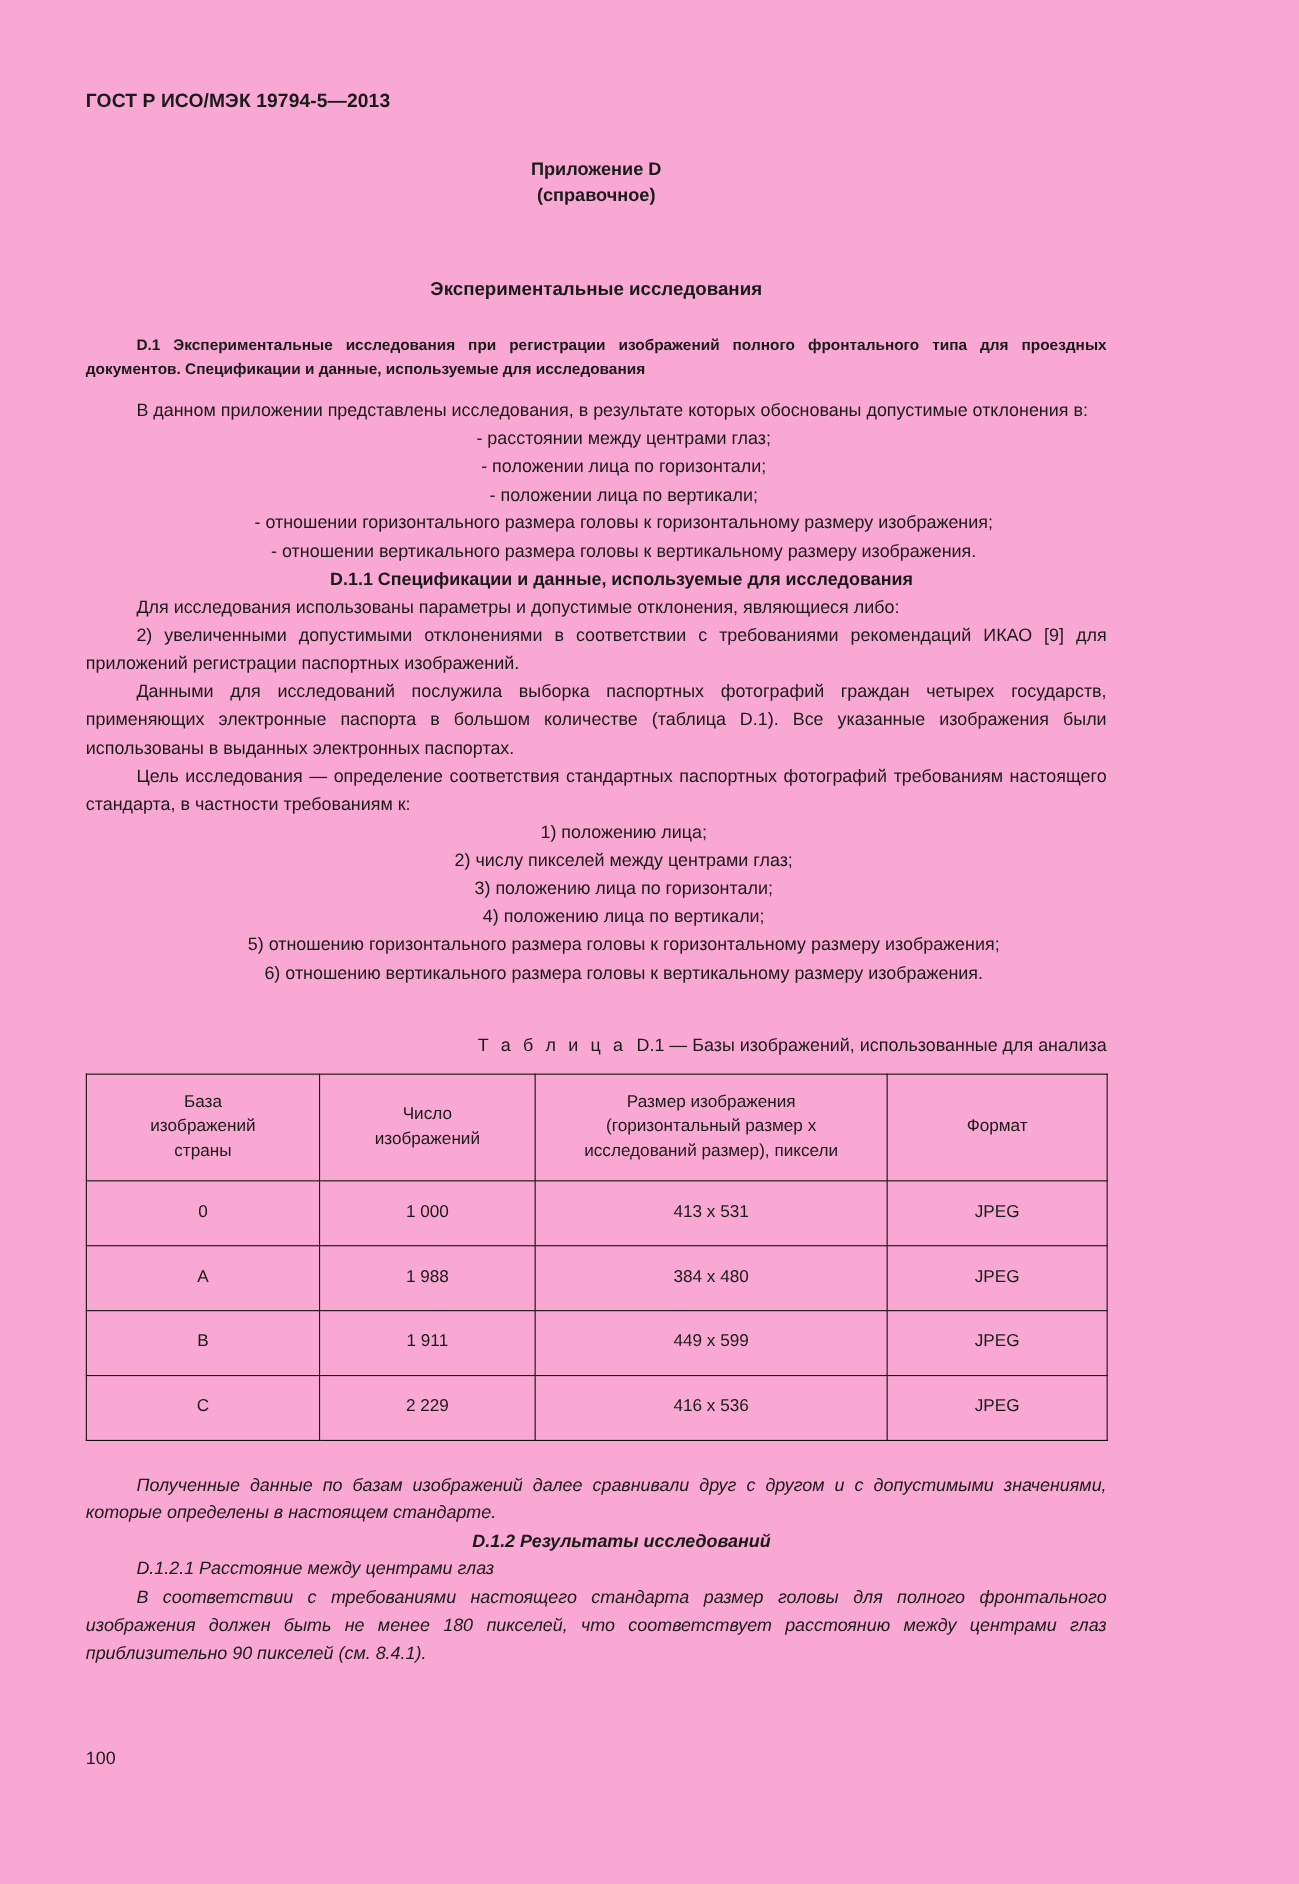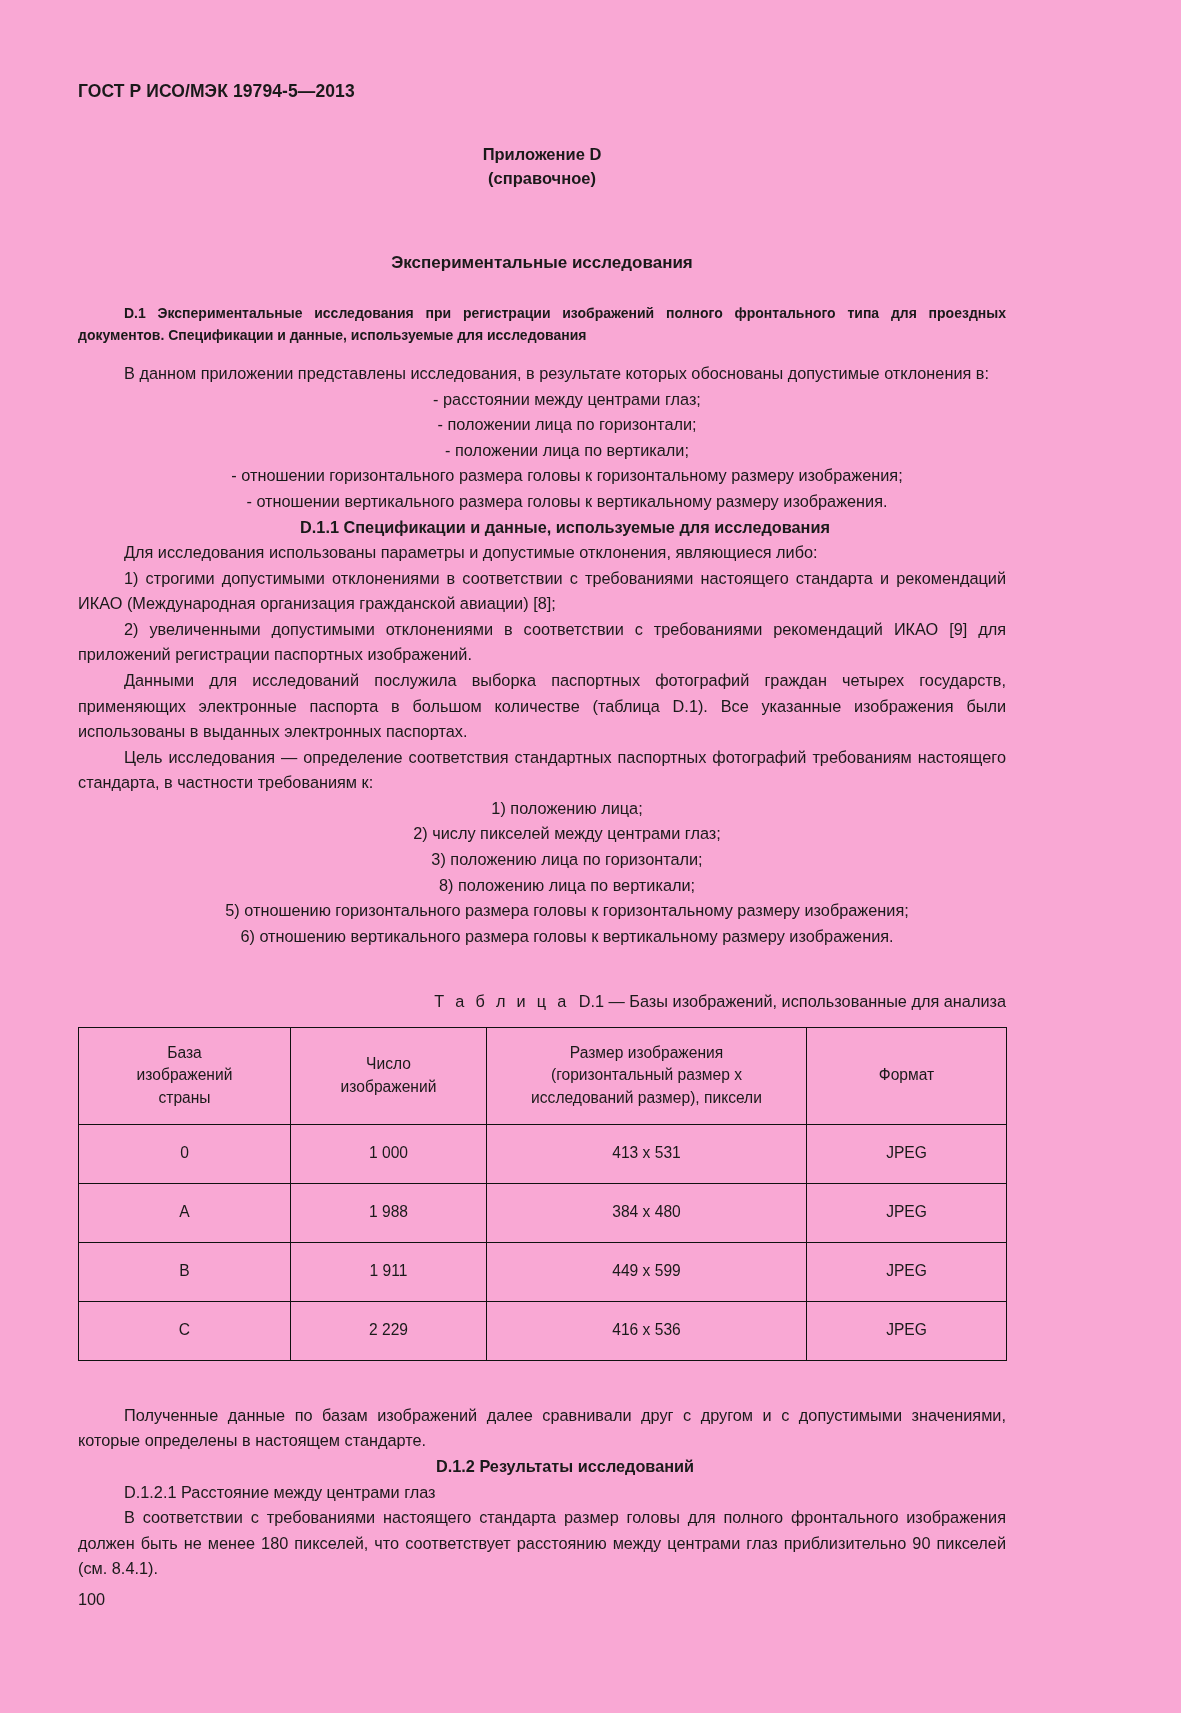--- a/index.html
+++ b/index.html
@@ -127,21 +127,22 @@
   table.db-table tbody td {
     height: 46px;
   }
   .col-1 { width: 212px; }
   .col-2 { width: 196px; }
   .col-3 { width: 320px; }
   .col-4 { width: 200px; }
 
   
   .tail {
-    margin-top: 42px;
+    margin-top: 28px;
+    font-style: italic;
   }
 
   .page-number {
     position: absolute;
     left: 78px;
     top: 1590px;
     font-size: 16.3px;
   }
 </style>
 </head>
@@ -166,32 +167,31 @@
     <p class="list-item">- расстоянии между центрами глаз;</p>
     <p class="list-item">- положении лица по горизонтали;</p>
     <p class="list-item">- положении лица по вертикали;</p>
     <p class="list-item">- отношении горизонтального размера головы к горизонтальному размеру изображения;</p>
     <p class="list-item">- отношении вертикального размера головы к вертикальному размеру изображения.</p>
 
     <p class="heading-num indent">D.1.1 Спецификации и данные, используемые для исследования</p>
 
     <p class="para first-indent no-justify">Для исследования использованы параметры и допустимые отклонения, являющиеся либо:</p>
 
-    <p class="para first-indent">1) строгими допустимыми отклонениями в соответствии с требованиями настоящего стандарта и рекомендаций ИКАО (Международная организация гражданской авиации) [8];</p>
 
     <p class="para first-indent">2) увеличенными допустимыми отклонениями в соответствии с требованиями рекомендаций ИКАО [9] для приложений регистрации паспортных изображений.</p>
 
     <p class="para first-indent">Данными для исследований послужила выборка паспортных фотографий граждан четырех государств, применяющих электронные паспорта в большом количестве (таблица D.1). Все указанные изображения были использованы в выданных электронных паспортах.</p>
 
     <p class="para first-indent">Цель исследования — определение соответствия стандартных паспортных фотографий требованиям настоящего стандарта, в частности требованиям к:</p>
 
     <p class="list-item">1) положению лица;</p>
     <p class="list-item">2) числу пикселей между центрами глаз;</p>
     <p class="list-item">3) положению лица по горизонтали;</p>
-    <p class="list-item">8) положению лица по вертикали;</p>
+    <p class="list-item">4) положению лица по вертикали;</p>
     <p class="list-item">5) отношению горизонтального размера головы к горизонтальному размеру изображения;</p>
     <p class="list-item">6) отношению вертикального размера головы к вертикальному размеру изображения.</p>
 
     <div class="table-caption">
       <span class="spaced">Т а б л и ц а</span><span>&nbsp; </span><span>D.1 — Базы изображений, использованные для анализа</span>
     </div>
 
     <table class="db-table">
       <colgroup>
         <col class="col-1">

